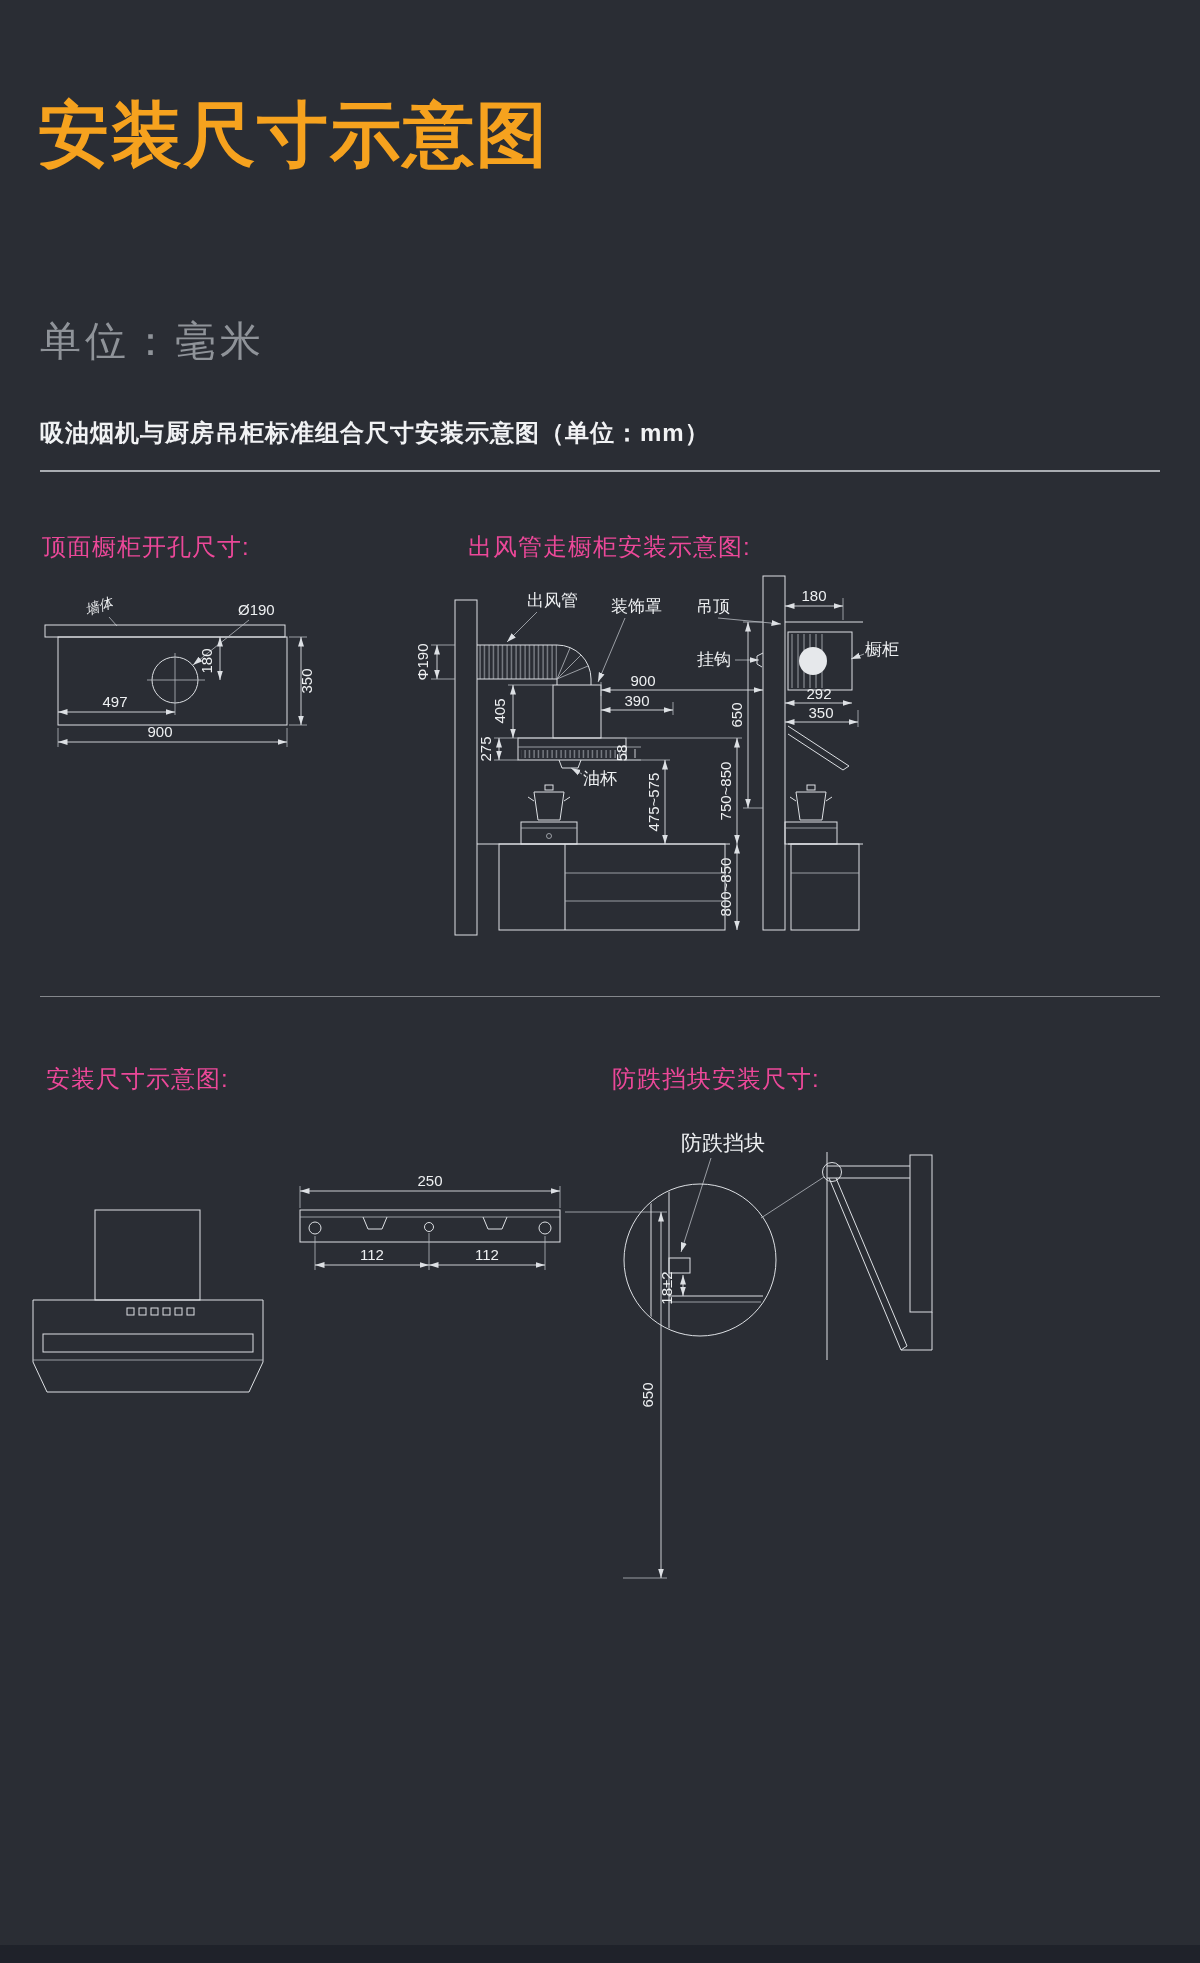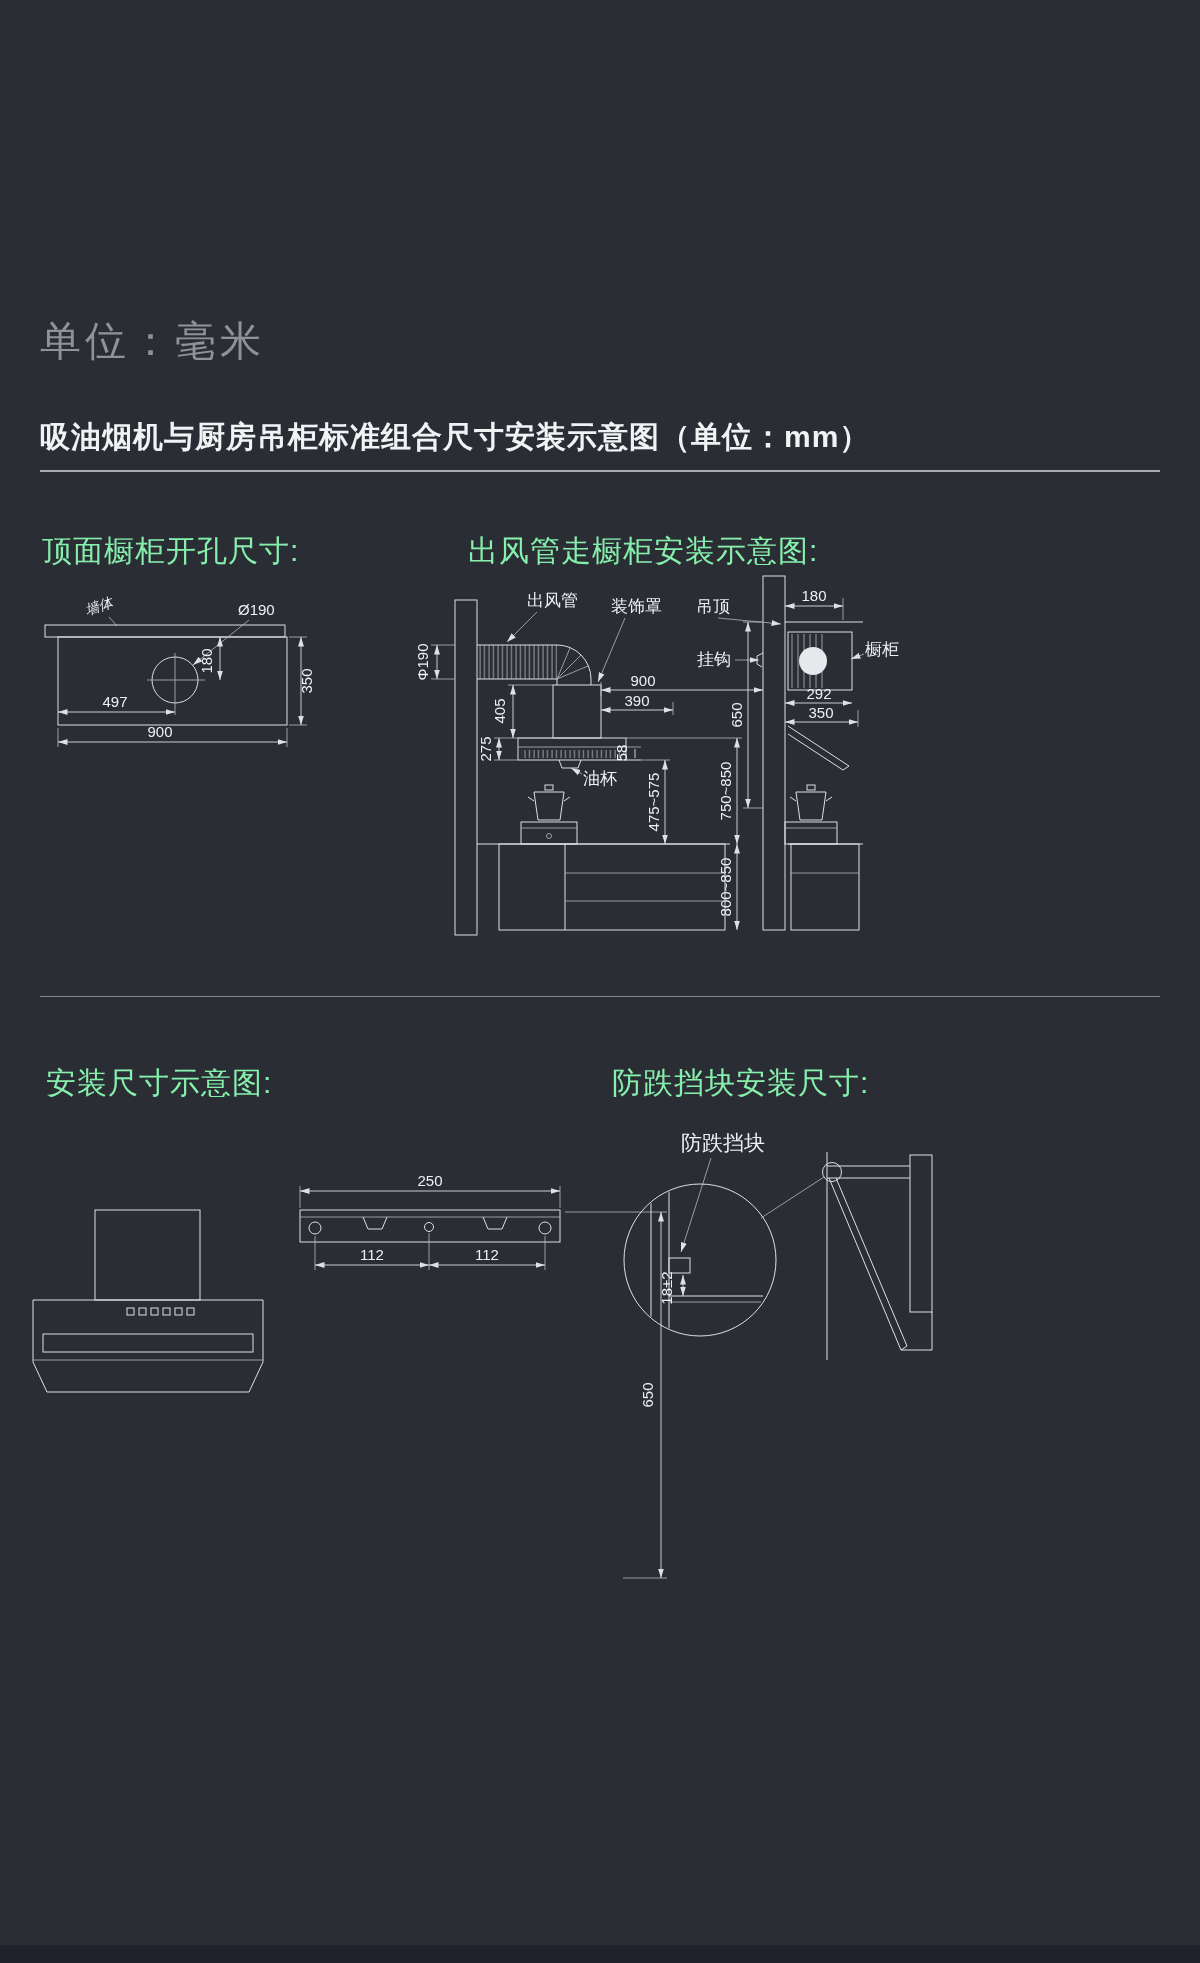--- a/index.html
+++ b/index.html
@@ -1,38 +1,39 @@
 <!DOCTYPE html>
 <html><head>
 <meta charset="utf-8">
 <style>
   *{margin:0;padding:0;box-sizing:border-box}
   html,body{width:1200px}
   body{height:1963px;position:relative;background:#2a2d34;font-family:"Liberation Sans","DejaVu Sans",sans-serif;overflow:hidden}
   .abs{position:absolute}
   .title{left:38px;top:86px;color:#f6a21e;font-size:71px;font-weight:700;line-height:1.37;letter-spacing:2px}
   .unit{left:40px;top:314px;color:#8f9399;font-size:41px;letter-spacing:4px}
-  .subtitle{left:40px;top:417px;color:#f1f2f4;font-size:30px;font-weight:700;letter-spacing:1px}
+  .subtitle{left:40px;top:417px;color:#f1f2f4;font-size:24px;font-weight:700;letter-spacing:1px}
   .rule1{left:40px;top:470px;width:1120px;height:2px;background:#a9acb1}
   .rule2{left:40px;top:996px;width:1120px;height:1px;background:#84878c}
-  .sech{position:absolute;color:#86efac;font-size:30px;letter-spacing:1px}
+  .sech{position:absolute;color:#ec4899;font-size:24px;letter-spacing:1px}
   .footer{left:0;top:1945px;width:1200px;height:18px;background:#1f222a}
   svg{position:absolute;overflow:visible}
   svg text{fill:#eef0f2;font-size:15px;font-family:"Liberation Sans","DejaVu Sans",sans-serif}
   text.lb{font-size:17px}
   text.lb2{font-size:21px}
   text.sm{font-size:14px;font-style:italic}
   .ln{stroke:#dde0e4;stroke-width:1;fill:none}
   .lt{stroke:#b6bac0;stroke-width:0.8;fill:none}
   .dm{stroke:#dde0e4;stroke-width:0.9;fill:none}
 </style>
 </head>
 <body>
 
 <div class="abs title">
+  <div>安装尺寸示意图</div>
 </div>
 <div class="abs unit">单位：毫米</div>
 <div class="abs subtitle">吸油烟机与厨房吊柜标准组合尺寸安装示意图（单位：mm）</div>
 <div class="abs rule1"></div>
 
 <div class="sech" style="left:42px;top:531px">顶面橱柜开孔尺寸:</div>
 <div class="sech" style="left:468px;top:531px">出风管走橱柜安装示意图:</div>
 <div class="abs rule2"></div>
 <div class="sech" style="left:46px;top:1063px">安装尺寸示意图:</div>
 <div class="sech" style="left:612px;top:1063px">防跌挡块安装尺寸:</div>

